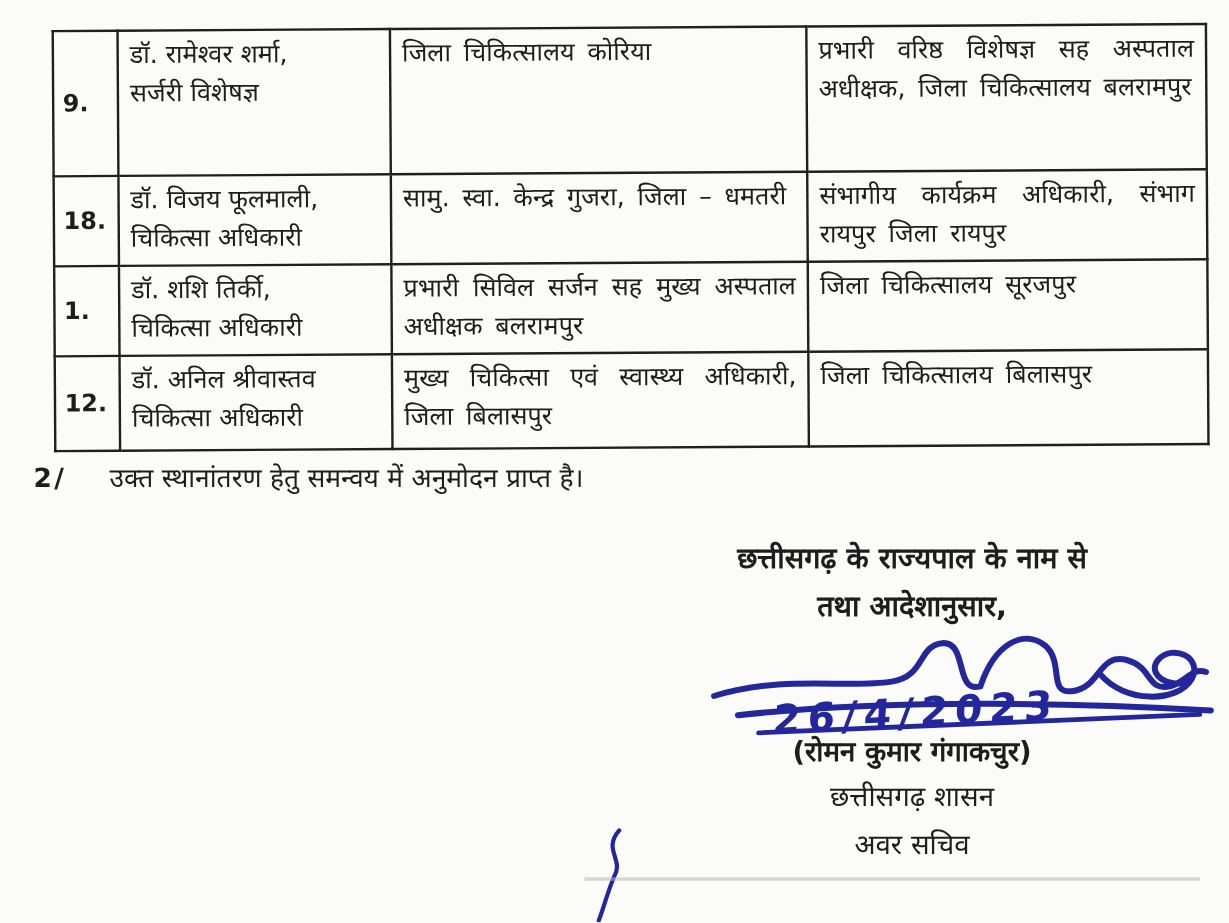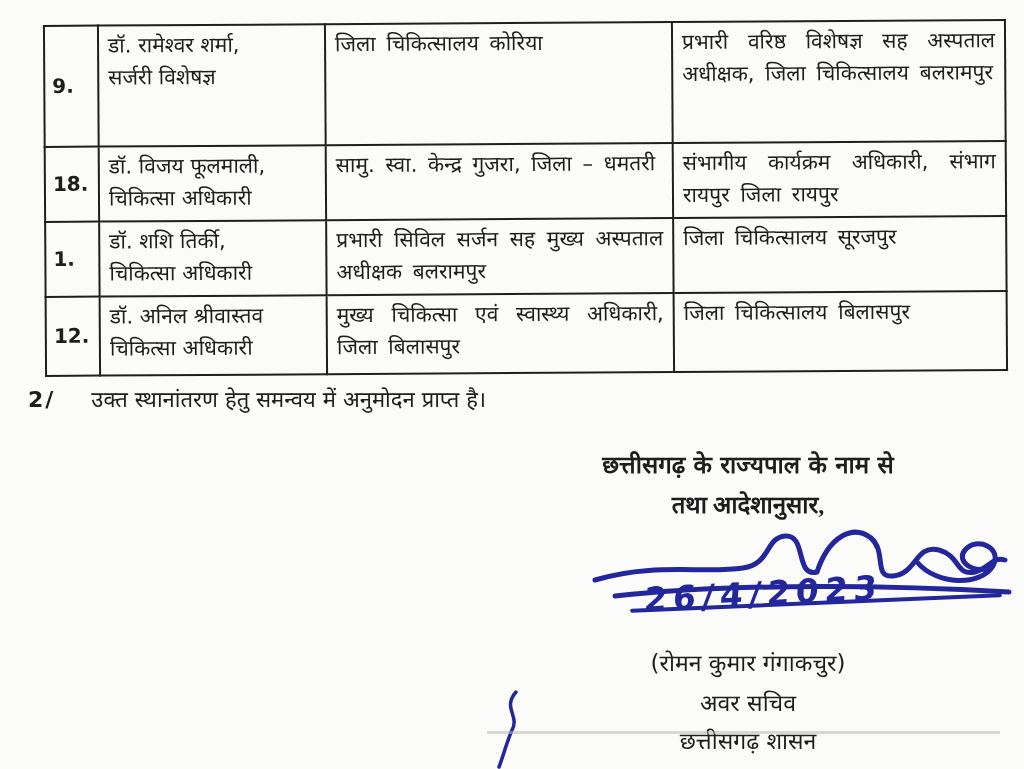--- a/index.html
+++ b/index.html
@@ -43,28 +43,28 @@
   
   .note{
     position:absolute;left:28px;top:384px;
     display:flex;align-items:baseline;
     font-size:22px;line-height:32px;
   }
   .note-num{font-weight:bold;letter-spacing:2px;}
   .note-text{margin-left:36px;}
   
   .sig-block{
-    position:absolute;left:506px;top:448px;width:484px;
+    position:absolute;left:518px;top:448px;width:484px;
     text-align:center;
   }
   .sig-line{font-size:23px;line-height:34px;}
   .sig-bold{font-weight:bold;font-size:24px;}
-  .sig-l2{margin-top:6px;font-family:Liberation Serif, serif;}
+  .sig-l2{margin-top:6px;}
   .sig-space{height:88px;}
-  .sig-name{font-weight:normal;margin-top:36px;}
+  .sig-name{font-weight:bold;}
   .sig-desig{margin-top:6px;}
   .sig-gov{margin-top:4px;}
   .sig-dept{margin-top:4px;}
   
   .sig-svg{position:absolute;left:585px;top:522px;z-index:3;pointer-events:none;}
   .sig-date{
     position:absolute;left:644px;top:574px;z-index:3;
     font-size:33px;font-weight:bold;letter-spacing:6px;
     transform:rotate(-3deg) skewX(-7deg);
     pointer-events:none;
@@ -126,22 +126,22 @@
   <div class="note">
     <span class="note-num">2/</span>
     <span class="note-text">उक्त स्थानांतरण हेतु समन्वय में अनुमोदन प्राप्त है।</span>
   </div>
 
   <div class="sig-block">
     <div class="sig-line sig-bold">छत्तीसगढ़ के राज्यपाल के नाम से</div>
     <div class="sig-line sig-bold sig-l2">तथा आदेशानुसार,</div>
     <div class="sig-space"></div>
     <div class="sig-line sig-name">(रोमन कुमार गंगाकचुर)</div>
+    <div class="sig-line sig-gov">छत्तीसगढ़ शासन</div>
     <div class="sig-line sig-desig">अवर सचिव</div>
-    <div class="sig-line sig-gov">छत्तीसगढ़ शासन</div>
   </div>
 
   <svg class="sig-svg" width="430" height="90" viewBox="0 0 430 90" fill="none">
     <path d="M10,58 C70,40 120,52 158,46 C186,42 180,16 200,14 C222,12 210,56 232,50 C244,14 268,2 286,16 C302,30 288,56 308,54 C332,52 330,22 354,28 C376,34 370,54 390,50 C404,46 408,34 420,38" stroke="#23279b" stroke-width="5" stroke-linecap="round"></path>
     <path d="M332,40 C352,64 396,64 408,44 C418,26 392,14 380,28 C370,40 390,52 404,46" stroke="#23279b" stroke-width="5" stroke-linecap="round"></path>
     <path d="M30,74 C160,60 320,64 424,70" stroke="#23279b" stroke-width="5" stroke-linecap="round"></path>
   </svg>
   <div class="sig-date" style="color:#23279b">26/4/2023</div>
   <div class="sig-underline2" style="background:#23279b"></div>
 

